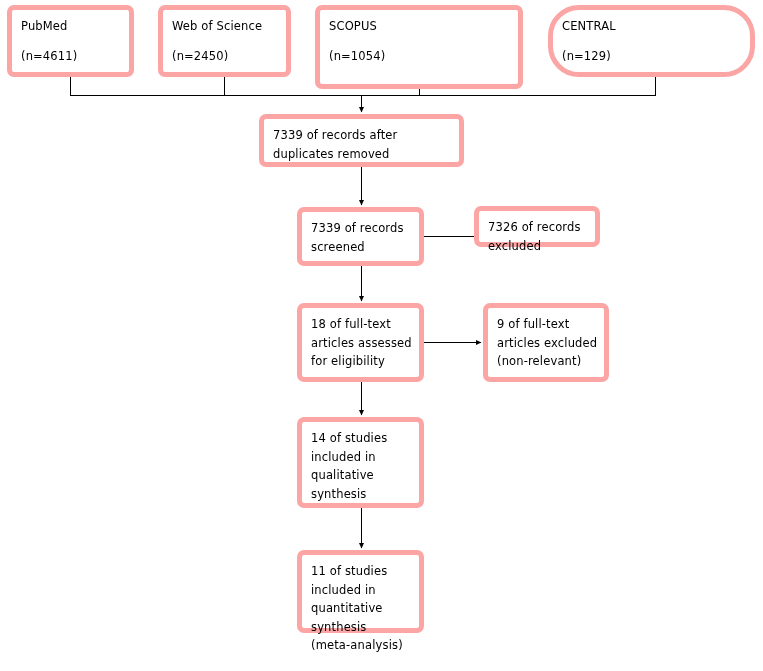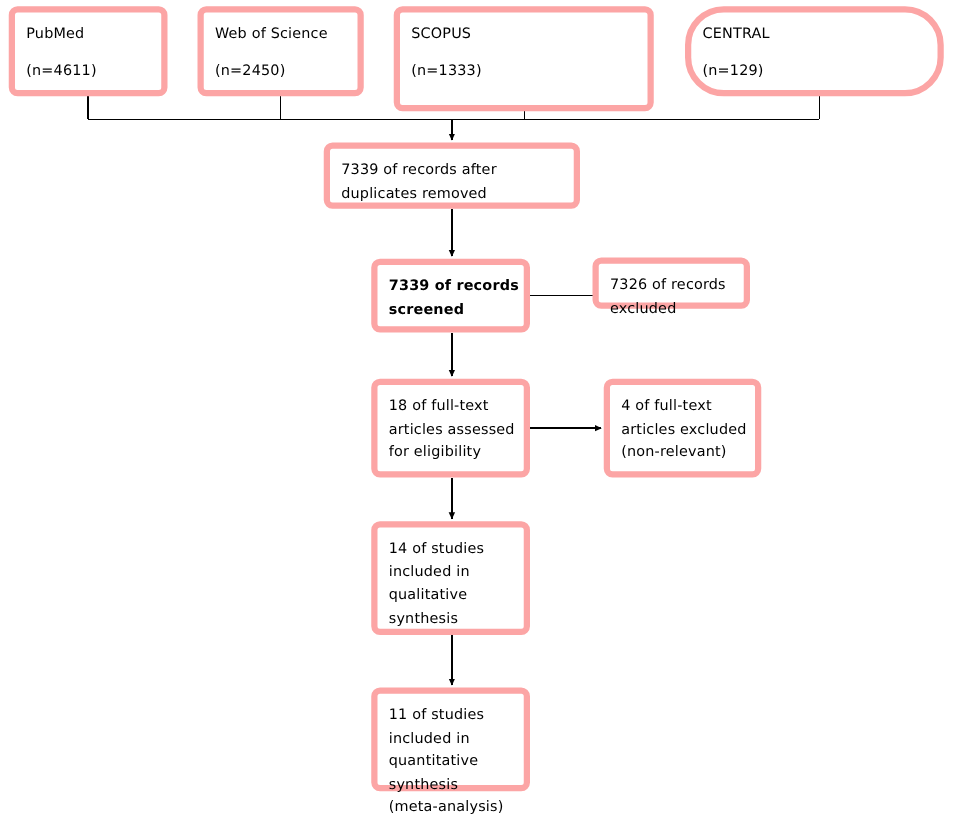--- a/index.html
+++ b/index.html
@@ -44,21 +44,21 @@
   .node .line.spaced {
     margin-bottom: 11px;
   }
   
   #node-pubmed      { left: 7px;   top: 5px;   width: 127px; height: 72px; }
   #node-wos         { left: 158px; top: 5px;   width: 133px; height: 72px; }
   #node-scopus      { left: 315px; top: 5px;   width: 208px; height: 84px; }
   #node-central     { left: 548px; top: 5px;   width: 207px; height: 72px; border-radius: 31px; }
   
   #node-duplicates  { left: 259px; top: 114px; width: 205px; height: 53px; }
-  #node-screened    { left: 297px; top: 207px; width: 127px; height: 59px; font-weight: bold; }
+  #node-screened    { left: 297px; top: 207px; width: 127px; height: 59px; }
   #node-eligibility { left: 297px; top: 303px; width: 127px; height: 79px; }
   #node-qualitative { left: 297px; top: 417px; width: 127px; height: 91px; }
   #node-quantitative{ left: 297px; top: 550px; width: 127px; height: 83px; }
   
   #node-excluded-records  { left: 474px; top: 206px; width: 126px; height: 41px; }
   #node-excluded-fulltext { left: 483px; top: 303px; width: 126px; height: 79px; }
 </style>
 </head>
 <body>
 
@@ -104,21 +104,21 @@
     <span class="line">(n=4611)</span>
   </div>
 
   <div class="node" id="node-wos">
     <span class="line spaced">Web of Science</span>
     <span class="line">(n=2450)</span>
   </div>
 
   <div class="node" id="node-scopus">
     <span class="line spaced">SCOPUS</span>
-    <span class="line">(n=1333)</span>
+    <span class="line">(n=1054)</span>
   </div>
 
   <div class="node" id="node-central">
     <span class="line spaced">CENTRAL</span>
     <span class="line">(n=129)</span>
   </div>
 
   <div class="node" id="node-duplicates">
     <span class="line">7339 of records after</span>
     <span class="line">duplicates removed</span>
@@ -149,18 +149,18 @@
     <span class="line">synthesis</span>
     <span class="line">(meta-analysis)</span>
   </div>
 
   <div class="node" id="node-excluded-records">
     <span class="line">7326 of records</span>
     <span class="line">excluded</span>
   </div>
 
   <div class="node" id="node-excluded-fulltext">
-    <span class="line">4 of full-text</span>
+    <span class="line">9 of full-text</span>
     <span class="line">articles excluded</span>
     <span class="line">(non-relevant)</span>
   </div>
 
 </div>
 
 </body></html>

